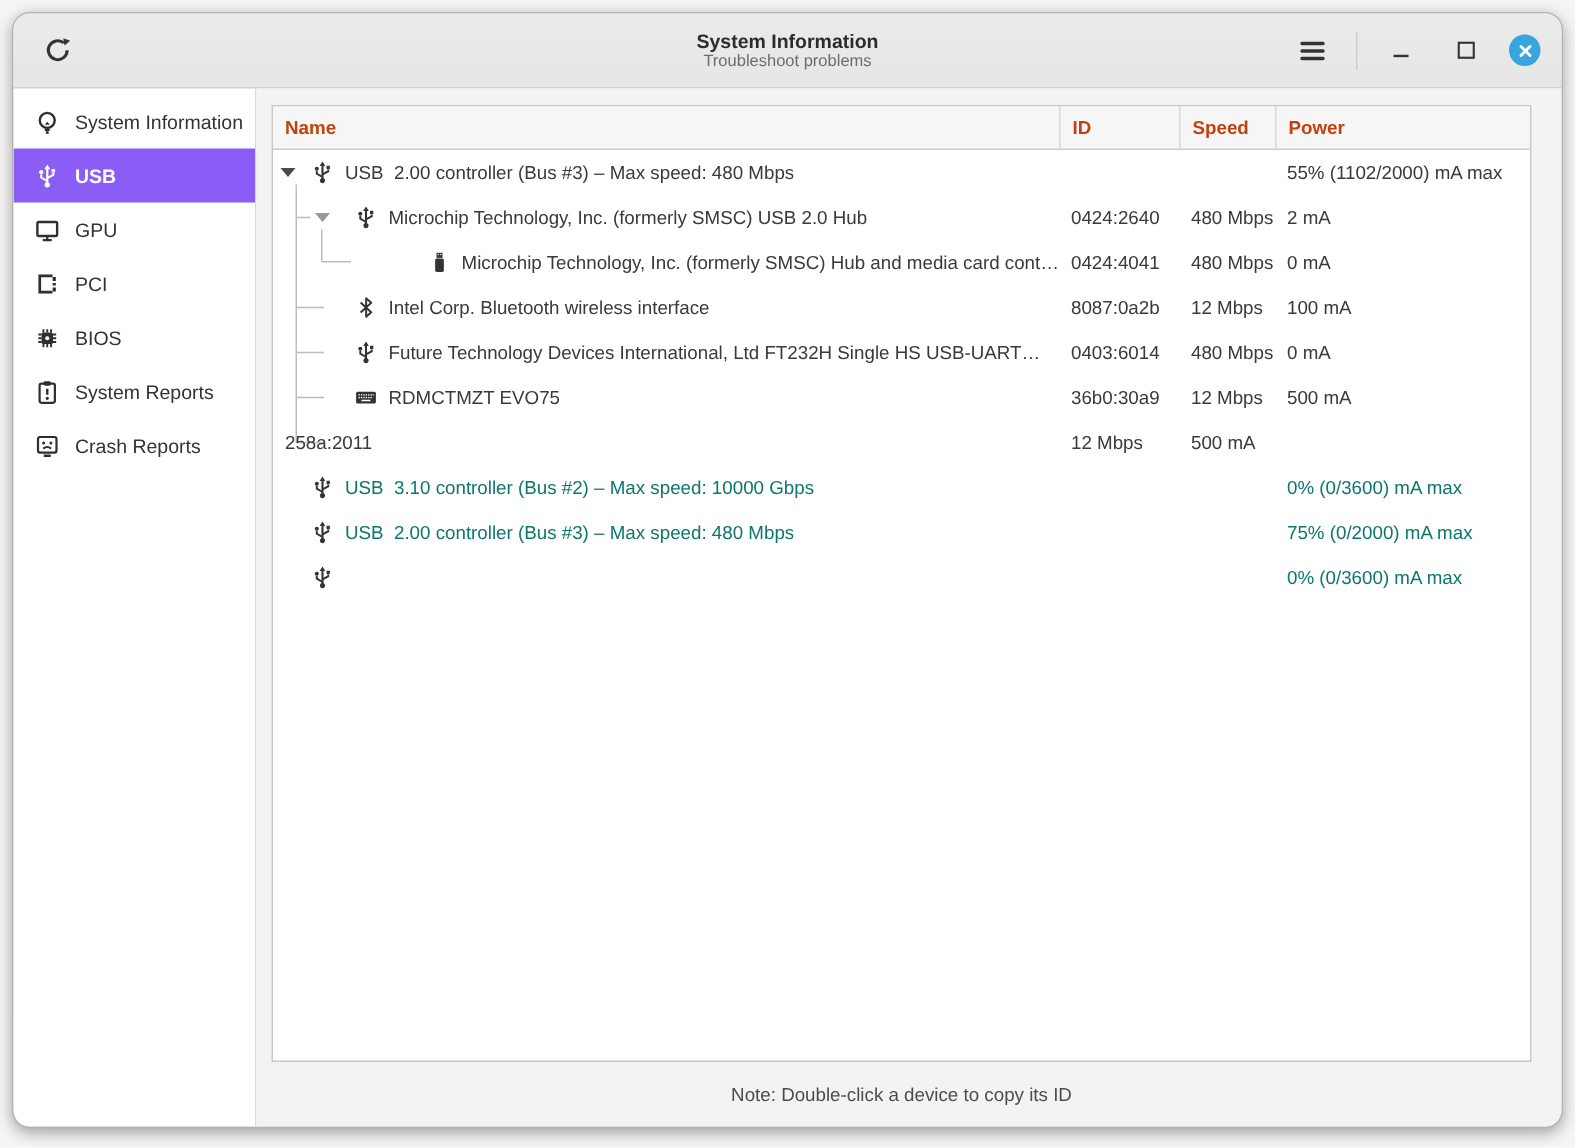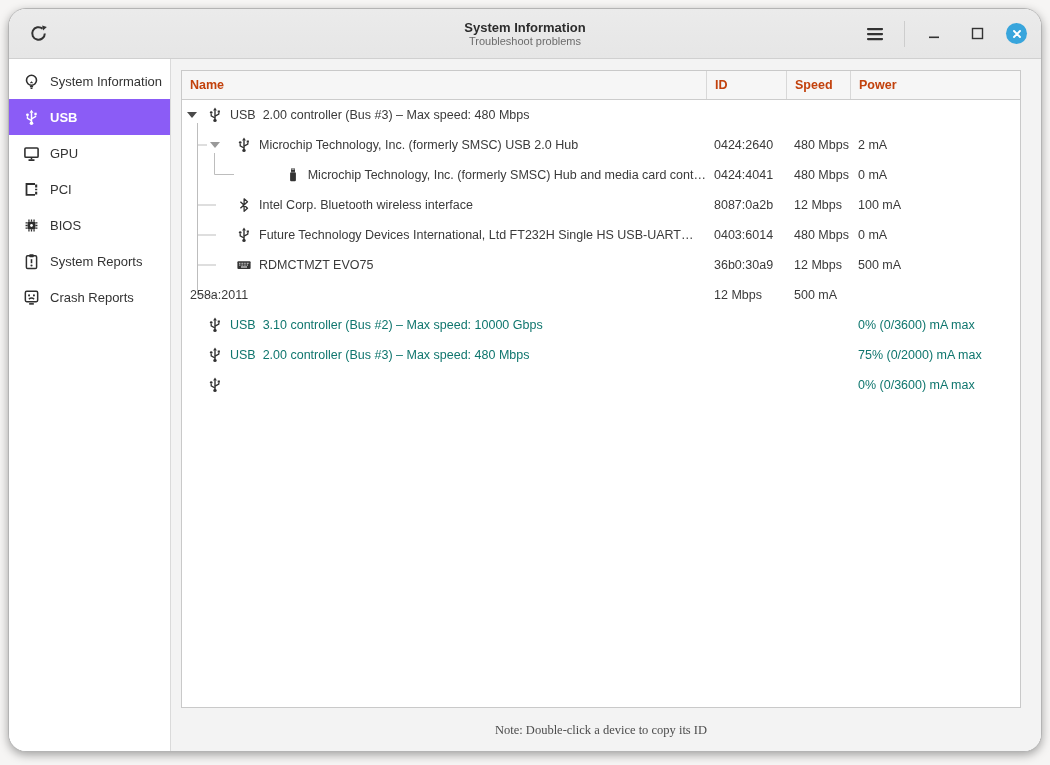--- a/index.html
+++ b/index.html
@@ -8,21 +8,21 @@
     font-family: "Liberation Sans", sans-serif;
     background: #f6f5f4;
     position: relative;
     overflow: hidden;
   }
   .window {
     position: absolute; left: 8px; top: 8px;
     width: 1034px; height: 744px;
     background: #ffffff;
     border: 1px solid #b4b4b4;
-    border-radius: 18px;
+    border-radius: 12px;
     box-shadow: 0 3px 10px rgba(0,0,0,.34);
     display: flex; flex-direction: column;
     overflow: hidden;
   }
   
   .titlebar {
     flex: 0 0 50px;
     background: linear-gradient(#ebebeb, #e6e6e6);
     border-bottom: 1px solid #d0d0d0;
     display: flex; align-items: center;
@@ -108,21 +108,21 @@
     border-left: 5px solid transparent; border-right: 5px solid transparent;
     border-top: 6px solid #4a4a4a;
   }
   .tri.gray { border-top-color: #999; }
   .rowicon { width: 16px; height: 16px; flex: 0 0 auto; margin-right: 7px; color: #333; display: flex; }
   .nametext { white-space: pre; overflow: hidden; text-overflow: ellipsis; }
   
   .statusbar {
     position: absolute; left: 10px; top: 649px; width: 840px; height: 44px;
     display: flex; align-items: center; justify-content: center;
-    font-size: 12.5px; color: #4c4c4c; font-family: Liberation Serif, serif;
+    font-size: 12.5px; color: #4c4c4c;
   }
   svg { display: block; }
 </style>
 </head>
 <body>
 
 <div class="window">
 
   <div class="titlebar">
     <div class="icon-btn refresh-btn">
@@ -291,20 +291,21 @@
                       <path d="M8 9.2 L11.8 7.2 V6" stroke="currentColor" stroke-width="1.3" fill="none"></path>
                       <rect x="10.7" y="3.5" width="2.2" height="2.2" fill="currentColor"></rect>
                       <circle cx="8" cy="13.4" r="1.7" fill="currentColor"></circle>
                     </svg>
                 </span>
                 <span class="nametext">USB  2.00 controller (Bus #3) – Max speed: 480 Mbps</span>
               </div>
             </div>
             <div class="td"></div>
             <div class="td"></div>
+            <div class="td">55% (1102/2000) mA max</div>
           </div>
 
           <div class="tr">
             <div class="td namecell">
               <div class="namewrap d1">
                 <span class="exp"><span class="tri gray"></span></span>
                 <span class="rowicon">
                   <svg viewBox="0 0 16 16" width="16" height="16">
                       <path d="M8 13.5 V3.2" stroke="currentColor" stroke-width="1.4" fill="none"></path>
                       <path d="M8 0.6 L6.1 3.6 H9.9 Z" fill="currentColor"></path>

